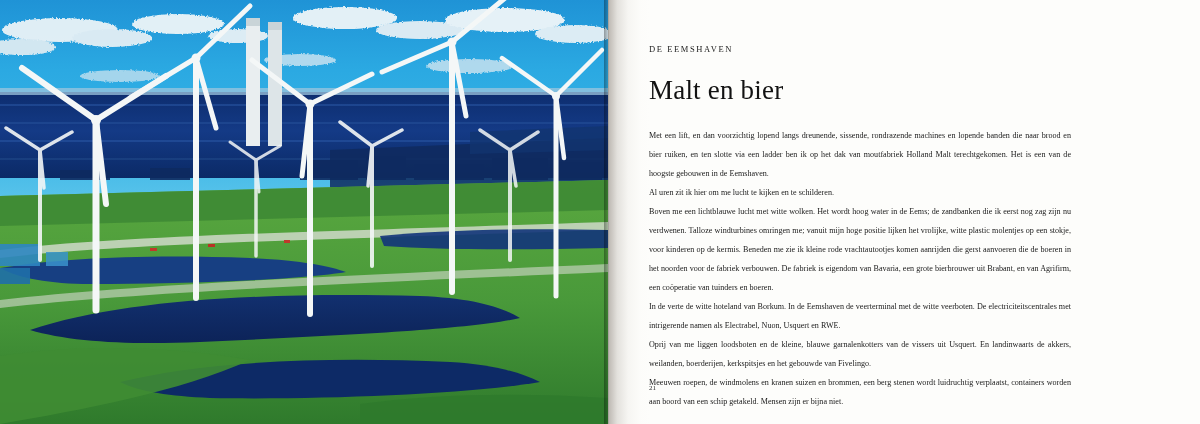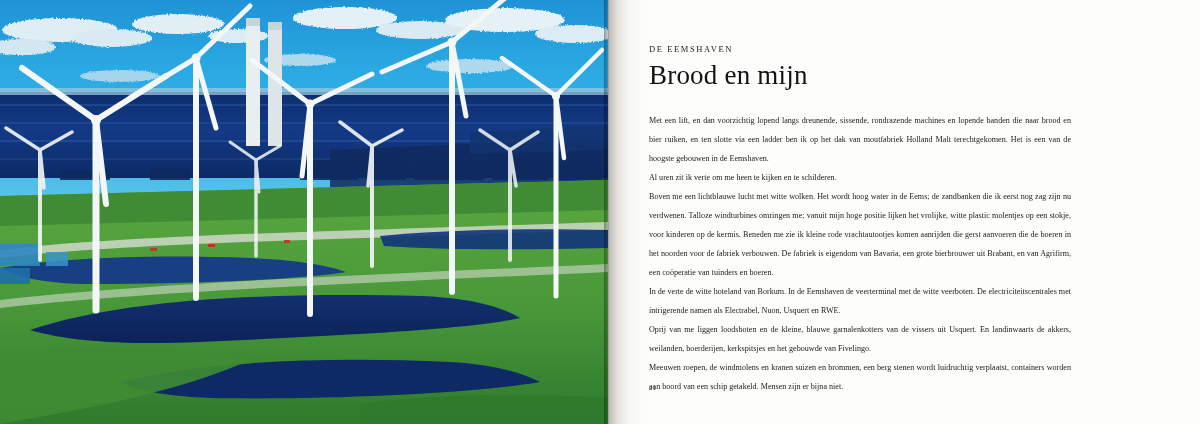--- a/index.html
+++ b/index.html
@@ -72,21 +72,21 @@
     left: 41px;
     top: 44px;
     width: 422px;
   }
   .kicker {
     font-family: "Liberation Serif", serif;
     font-size: 8.5px;
     letter-spacing: 1.6px;
     color: #1b1b1b;
     text-transform: uppercase;
-    margin-bottom: 7px;
+    margin-bottom: 22px;
   }
   .title {
     font-family: "Liberation Serif", serif;
     font-size: 27px;
     font-weight: 400;
     color: #121212;
     letter-spacing: 0.2px;
     line-height: 1.05;
     margin-bottom: 22px;
   }
@@ -294,24 +294,24 @@
       <path d="M360,404 C430,394 520,392 608,398 L608,424 L360,424 Z" fill="#2f7a2c" opacity="0.9"></path>
     </svg>
   </div>
 
   <div class="page-edge"></div>
   <div class="gutter"></div>
 
   <div class="right-page">
     <div class="text-col">
       <div class="kicker">DE EEMSHAVEN</div>
-      <h1 class="title">Brood en mijn</h1>
+      <h1 class="title">Malt en bier</h1>
       <div class="body-text">
         <p>Met een lift, en dan voorzichtig lopend langs dreunende, sissende, rondrazende machines en lopende banden die naar brood en bier ruiken, en ten slotte via een ladder ben ik op het dak van moutfabriek Holland Malt terechtgekomen. Het is een van de hoogste gebouwen in de Eemshaven.</p>
-        <p>Al uren zit ik verte om me heen te kijken en te schilderen.</p>
+        <p>Al uren zit ik hier om me lucht te kijken en te schilderen.</p>
         <p>Boven me een lichtblauwe lucht met witte wolken. Het wordt hoog water in de Eems; de zandbanken die ik eerst nog zag zijn nu verdwenen. Talloze windturbines omringen me; vanuit mijn hoge positie lijken het vrolijke, witte plastic molentjes op een stokje, voor kinderen op de kermis. Beneden me zie ik kleine rode vrachtautootjes komen aanrijden die gerst aanvoeren die de boeren in het noorden voor de fabriek verbouwen. De fabriek is eigendom van Bavaria, een grote bierbrouwer uit Brabant, en van Agrifirm, een coöperatie van tuinders en boeren.</p>
         <p>In de verte de witte hoteland van Borkum. In de Eemshaven de veerterminal met de witte veerboten. De electriciteitscentrales met intrigerende namen als Electrabel, Nuon, Usquert en RWE.</p>
         <p>Oprij van me liggen loodsboten en de kleine, blauwe garnalenkotters van de vissers uit Usquert. En landinwaarts de akkers, weilanden, boerderijen, kerkspitsjes en het gebouwde van Fivelingo.</p>
         <p>Meeuwen roepen, de windmolens en kranen suizen en brommen, een berg stenen wordt luidruchtig verplaatst, containers worden aan boord van een schip getakeld. Mensen zijn er bijna niet.</p>
       </div>
     </div>
     <div class="page-number">21</div>
   </div>
 
 </div>

